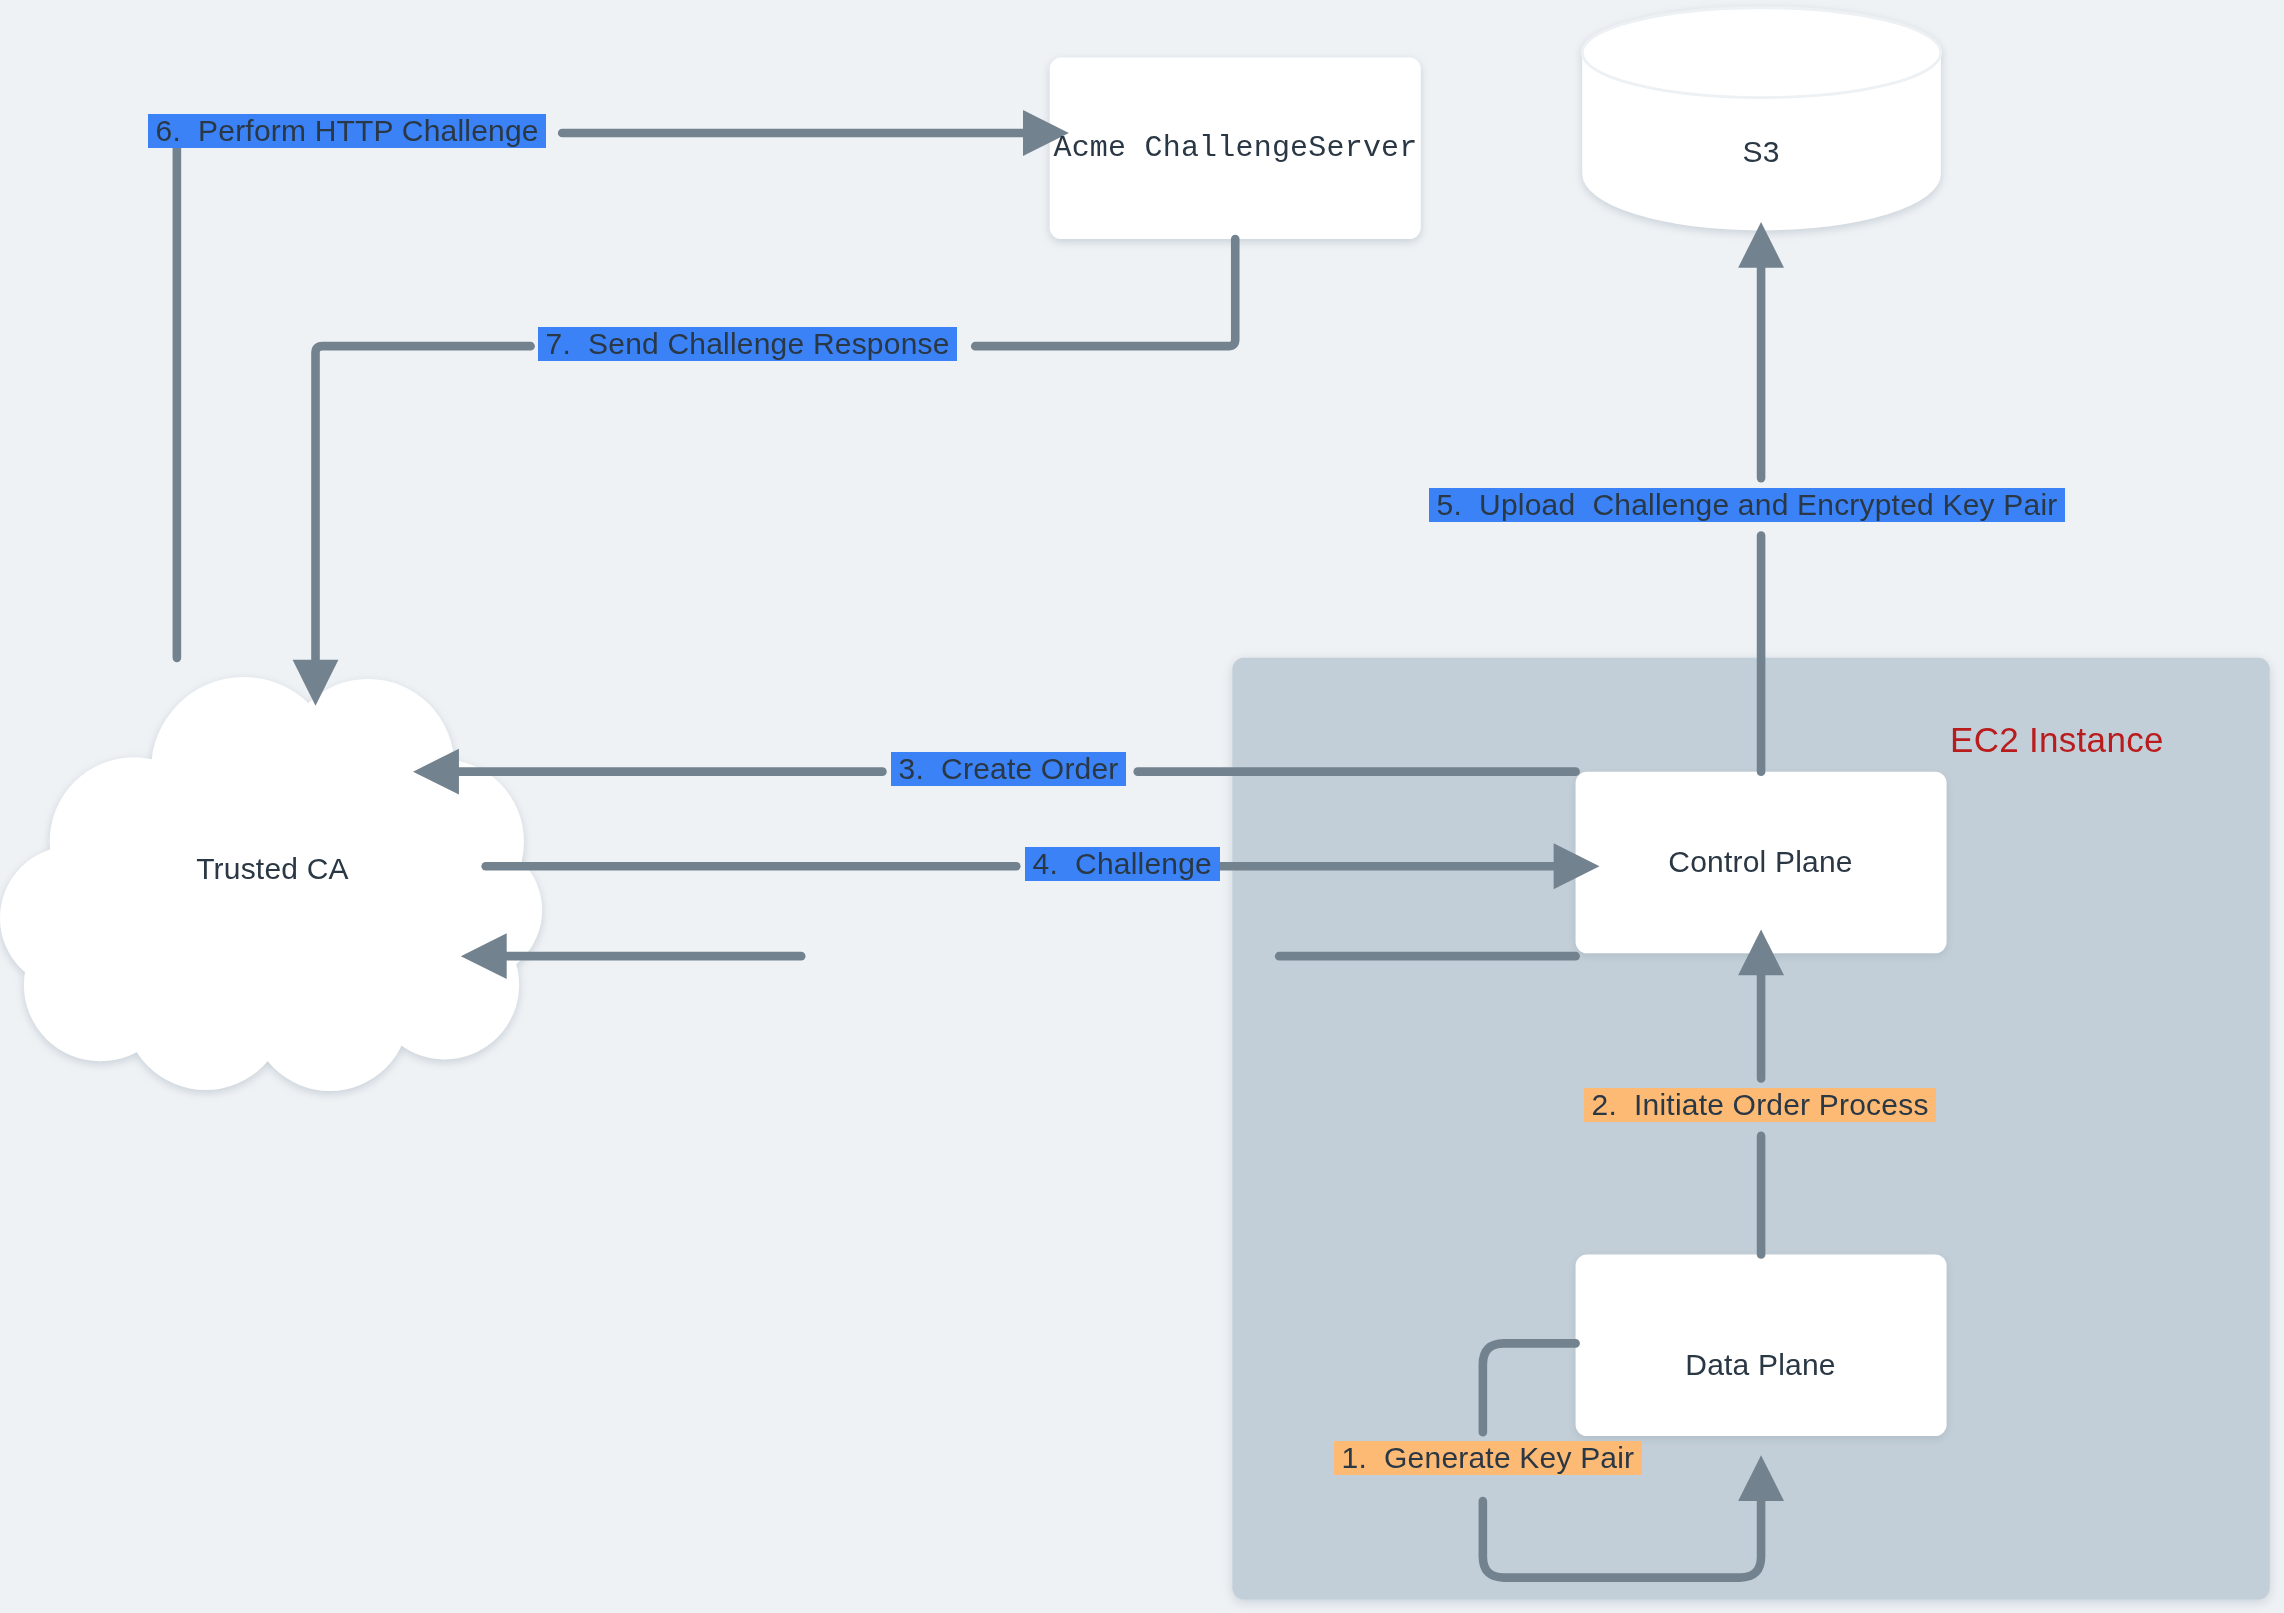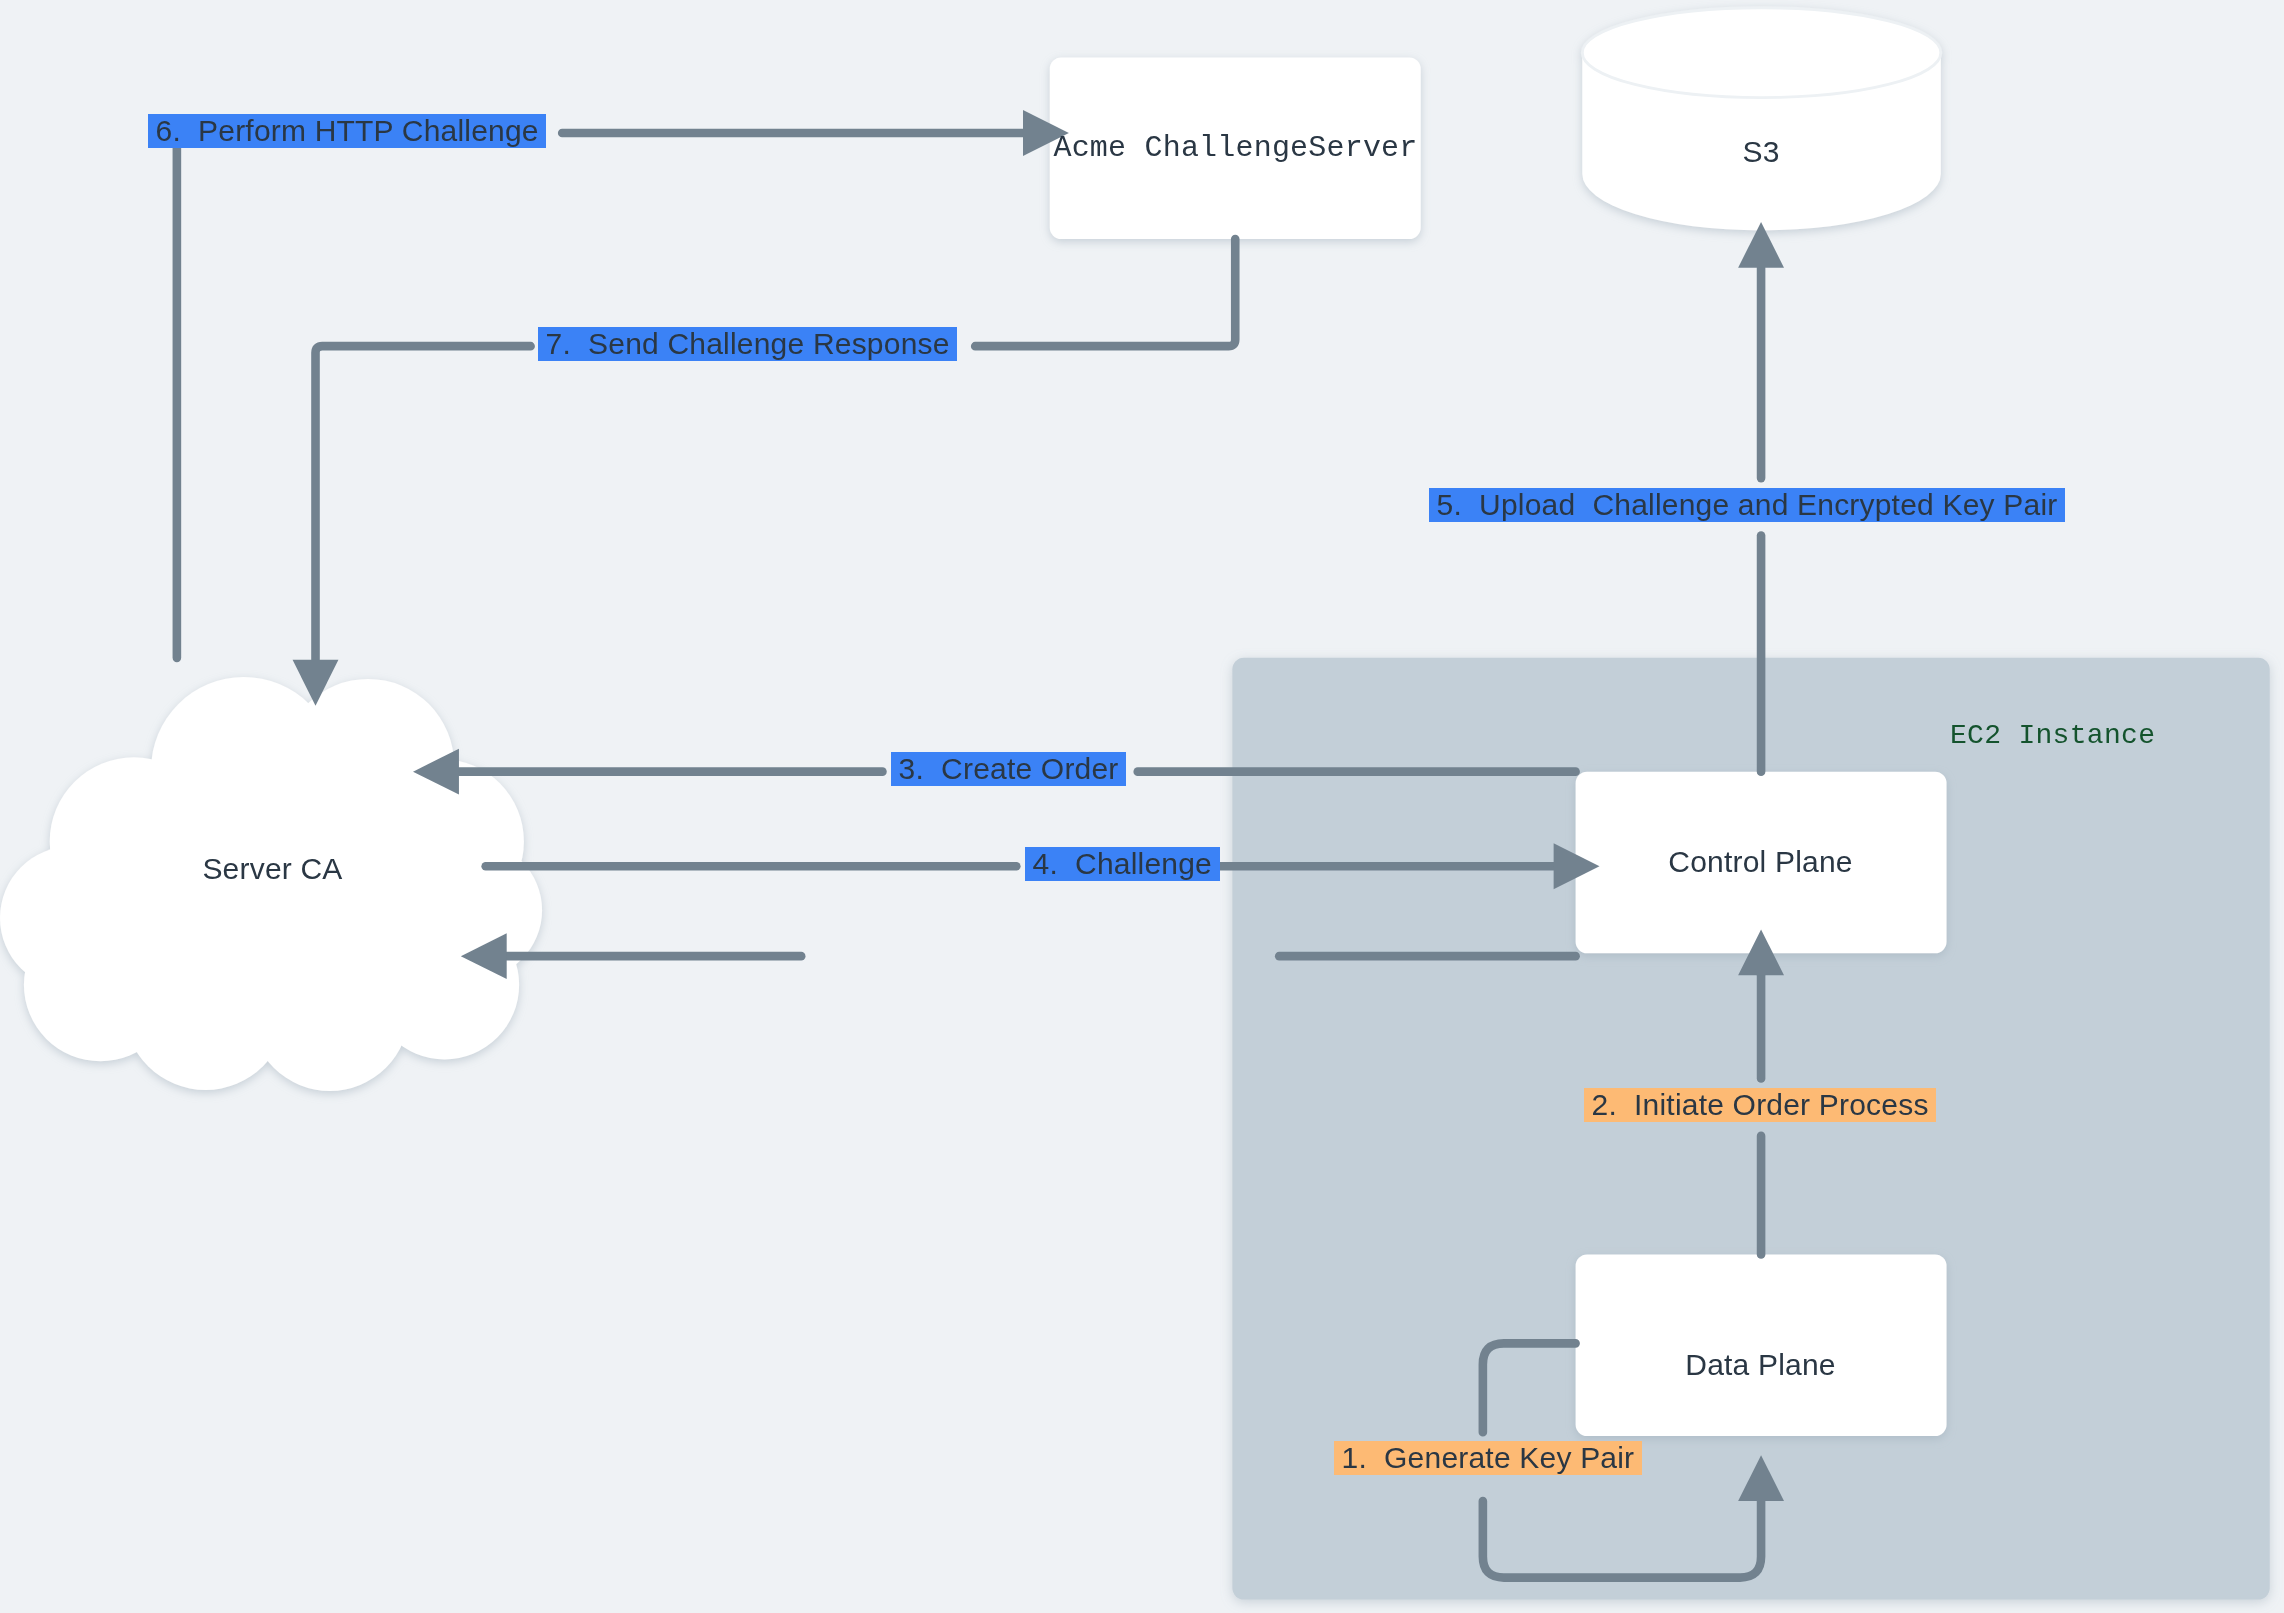--- a/index.html
+++ b/index.html
@@ -42,25 +42,24 @@
     color: #2a3744;
     font-size: 30px;
     letter-spacing: 0.2px;
     white-space: pre;
     background: transparent;
   }
   .edge-label.on-bg { background: #3b82f6; text-align: right; }
   .edge-label.on-ec2 { background: #fdba74; }
   .group-title {
     position: absolute;
-    color: #14532d;
-    font-size: 28px;
+    color: #b91c1c;
+    font-size: 35px;
     letter-spacing: 0.3px;
     white-space: pre;
-    font-family: Liberation Mono, monospace;
   }
 </style>
 </head>
 <body>
 
 <div id="stage">
 
   <svg class="layer" viewBox="0 0 2390 1688">
     <defs>
       <filter id="softshadow" x="-30%" y="-30%" width="160%" height="160%">
@@ -150,21 +149,21 @@
   <div class="node-label" style="left:1050px; top:57px; width:371px; height:182px; font-family:Liberation Mono, monospace;">
     <span>Acme Challenge</span>
     <span>Server</span>
   </div>
 
   <div class="node-label" style="left:1582px; top:124px; width:358px; height:57px;">
     <span>S3</span>
   </div>
 
   <div class="node-label" style="left:67px; top:841px; width:411px; height:57px;">
-    <span>Server CA</span>
+    <span>Trusted CA</span>
   </div>
 
   <div class="node-label" style="left:1575px; top:771px; width:371px; height:182px;">
     <span>Control Plane</span>
   </div>
 
   <div class="node-label" style="left:1575px; top:1254px; width:371px; height:182px;margin-top:20px;">
     <span>Data Plane</span>
   </div>
 

